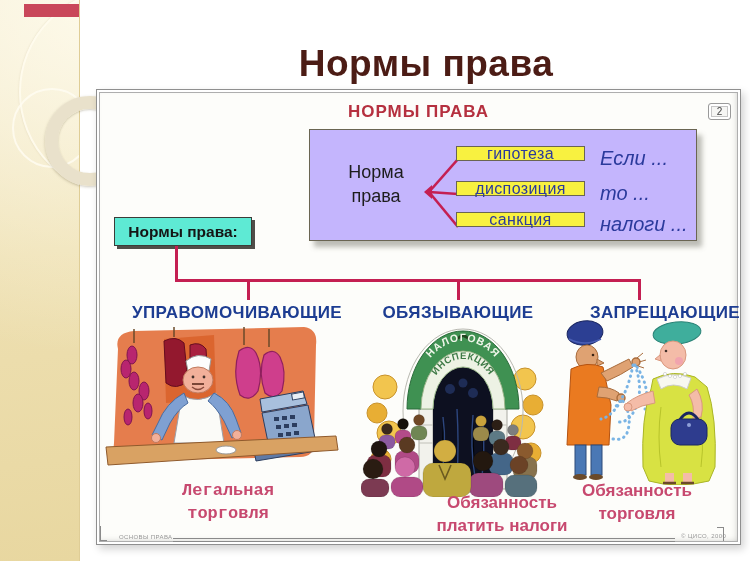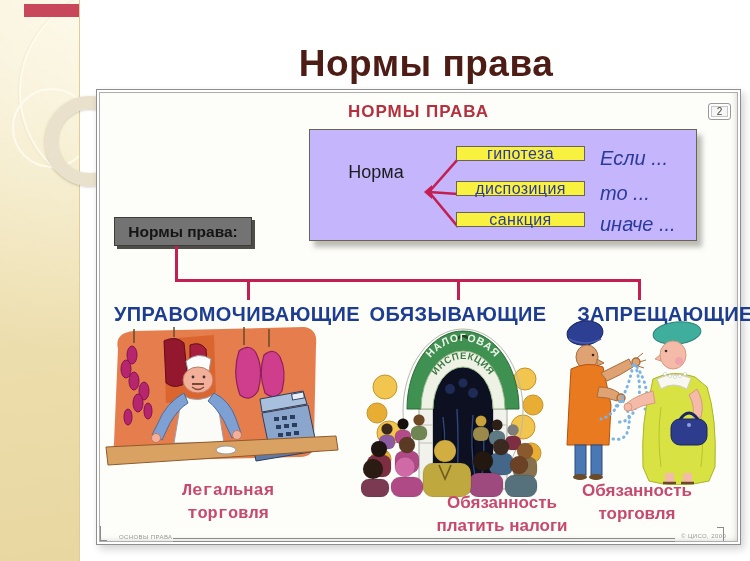--- a/index.html
+++ b/index.html
@@ -45,34 +45,34 @@
   .scheme-box > * { position:absolute; }
   .subject { left:10px; top:30px; width:112px; text-align:center; font-size:18px; line-height:1.35; color:#1d1d1d; }
   .part-box { left:146px; width:129px; height:15px; background:#f8f140; border:1px solid #6a6552;
     display:flex; align-items:center; justify-content:center; font-size:16px; letter-spacing:.4px; color:#2b3a9c; }
   .pb1 { top:16px; } .pb2 { top:51px; } .pb3 { top:82px; }
   .cond { left:290px; width:92px; height:25px; display:flex; align-items:center;
     font-size:20px; font-style:italic; color:#2b3a9c; }
   .fan { left:114px; top:10px; }
 
   
-  .norms-box { left:17px; top:127px; width:138px; height:29px; background:#737373;
+  .norms-box { left:17px; top:127px; width:138px; height:29px; background:#5eead4;
     border:1px solid #3c3c38; box-shadow:3px 3px 0 #4f4d48;
     display:flex; align-items:center; justify-content:center; font-size:15.5px; font-weight:600; color:#151515; }
 
   
   .t-line { background:#c41f52; }
   .t-up { left:78px; top:156px; width:3px; height:34px; }
   .t-h  { left:78px; top:189px; width:466px; height:3px; }
   .t-d1 { left:150px; top:189px; width:3px; height:21px; }
   .t-d2 { left:360px; top:189px; width:3px; height:21px; }
   .t-d3 { left:541px; top:189px; width:3px; height:21px; }
 
   .category { top:213px; transform:translateX(-50%); white-space:nowrap;
-    font-size:20px; font-weight:bold; color:#1d3d92; letter-spacing:.4px; }
+    font-size:17px; font-weight:bold; color:#1d3d92; letter-spacing:.4px; }
   .cat1 { left:140px; } .cat2 { left:361px; } .cat3 { left:540px;margin-left:28px; }
 
   .ill { pointer-events:none; }
   .ill-legal  { left:7px;  top:229px; }
   .ill-tax    { left:264px; top:227px; }
   .ill-illegal{ left:452px; top:227px; }
 
   .caption { transform:translateX(-50%); text-align:center; font-size:17px; line-height:23px;
     font-weight:600; color:#c7496f; white-space:nowrap; }
   .cap1 { left:131px; top:389px;font-family:Liberation Mono, monospace; } .cap2 { left:359px; top:401px;margin-left:46px; } .cap3 { left:540px; top:389px; }
@@ -98,35 +98,36 @@
   <div class="page-title">Нормы права</div>
 
   <div class="poster">
 
     <div class="p-header">НОРМЫ ПРАВА</div>
     <div class="badge">2</div>
 
     <div class="scheme-box">
       <div class="subject">
         <div>Норма</div>
+        <div>права</div>
       </div>
       <svg class="fan" width="34" height="92" viewBox="0 0 34 92">
         <g stroke="#c41f52" stroke-width="2.6" fill="none">
           <path d="M5,52 L34,19"></path>
             <path d="M5,52 L34,54"></path>
             <path d="M5,52 L34,87"></path>
         </g>
         <polygon points="0,52 8,45 8,59" fill="#c41f52"></polygon>
       </svg>
       <div class="part-box pb1">гипотеза</div>
       <div class="part-box pb2">диспозиция</div>
       <div class="part-box pb3">санкция</div>
       <div class="cond pb1">Если ...</div>
       <div class="cond pb2">то ...</div>
-      <div class="cond pb3">иначе ...</div>
+      <div class="cond pb3">налоги ...</div>
     </div>
 
     <div class="norms-box">Нормы права:</div>
 
     <div class="t-line t-up"></div>
     <div class="t-line t-h"></div>
     <div class="t-line t-d1"></div>
     <div class="t-line t-d2"></div>
     <div class="t-line t-d3"></div>
 

